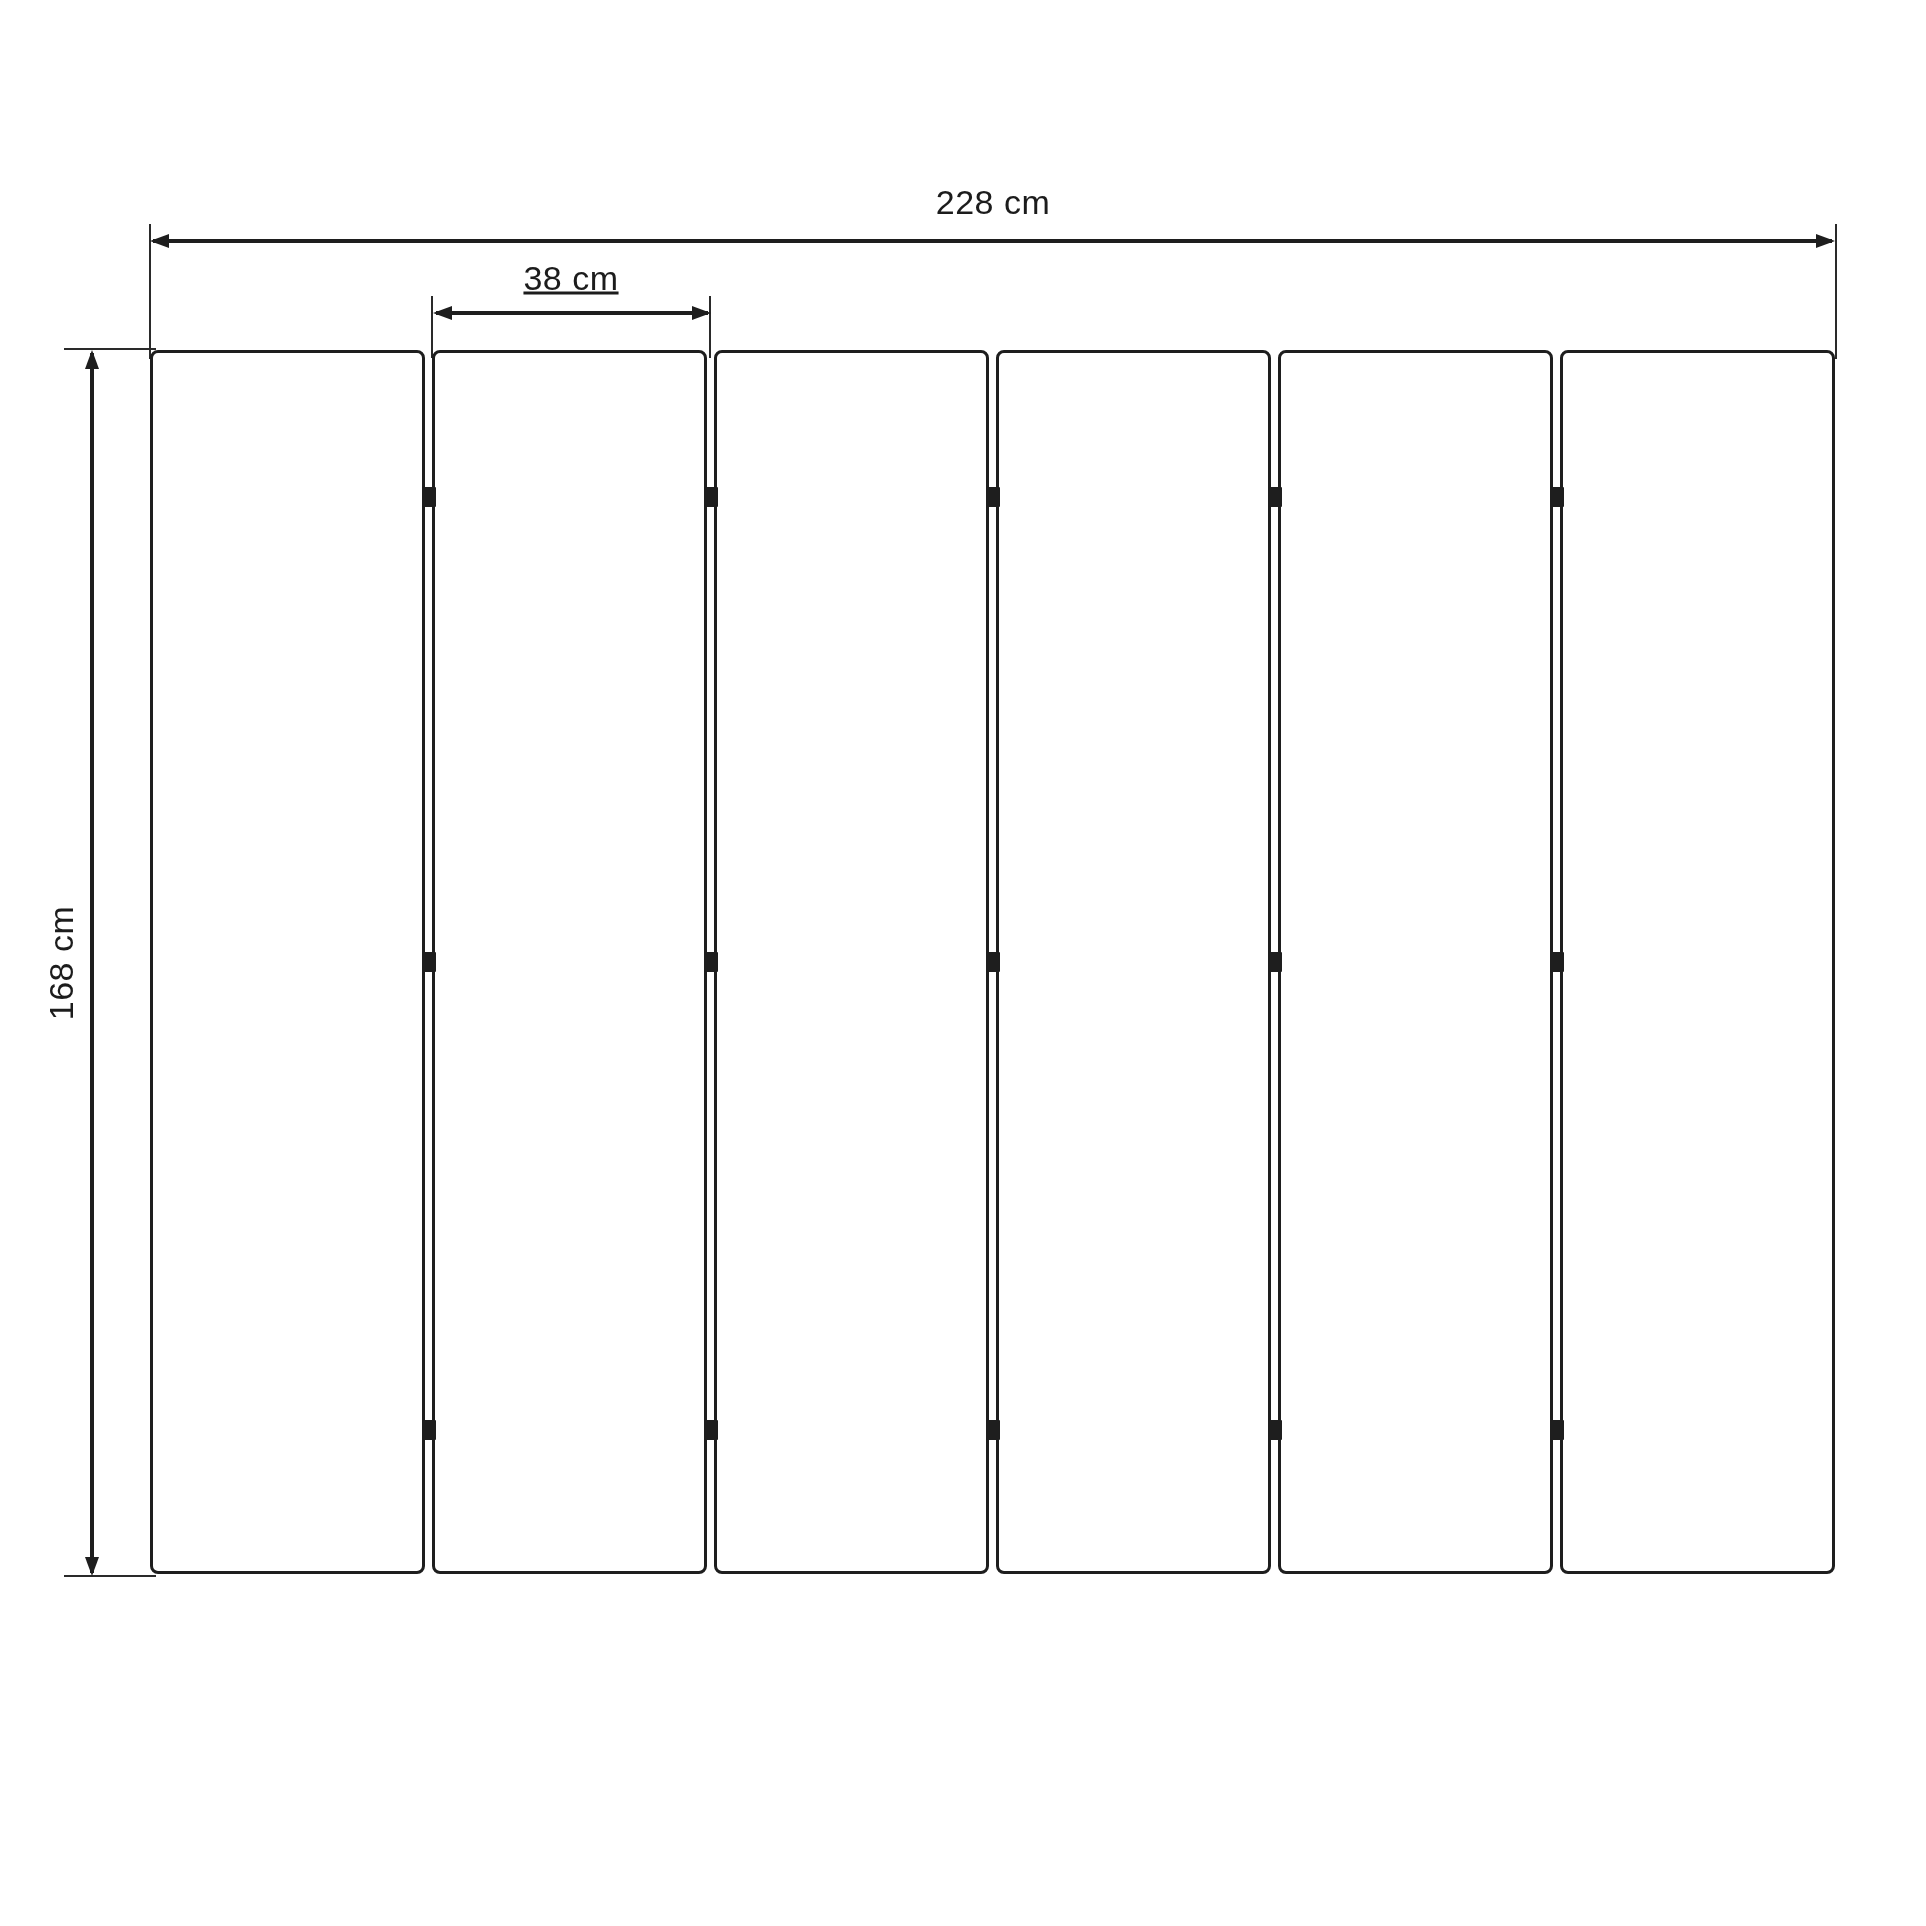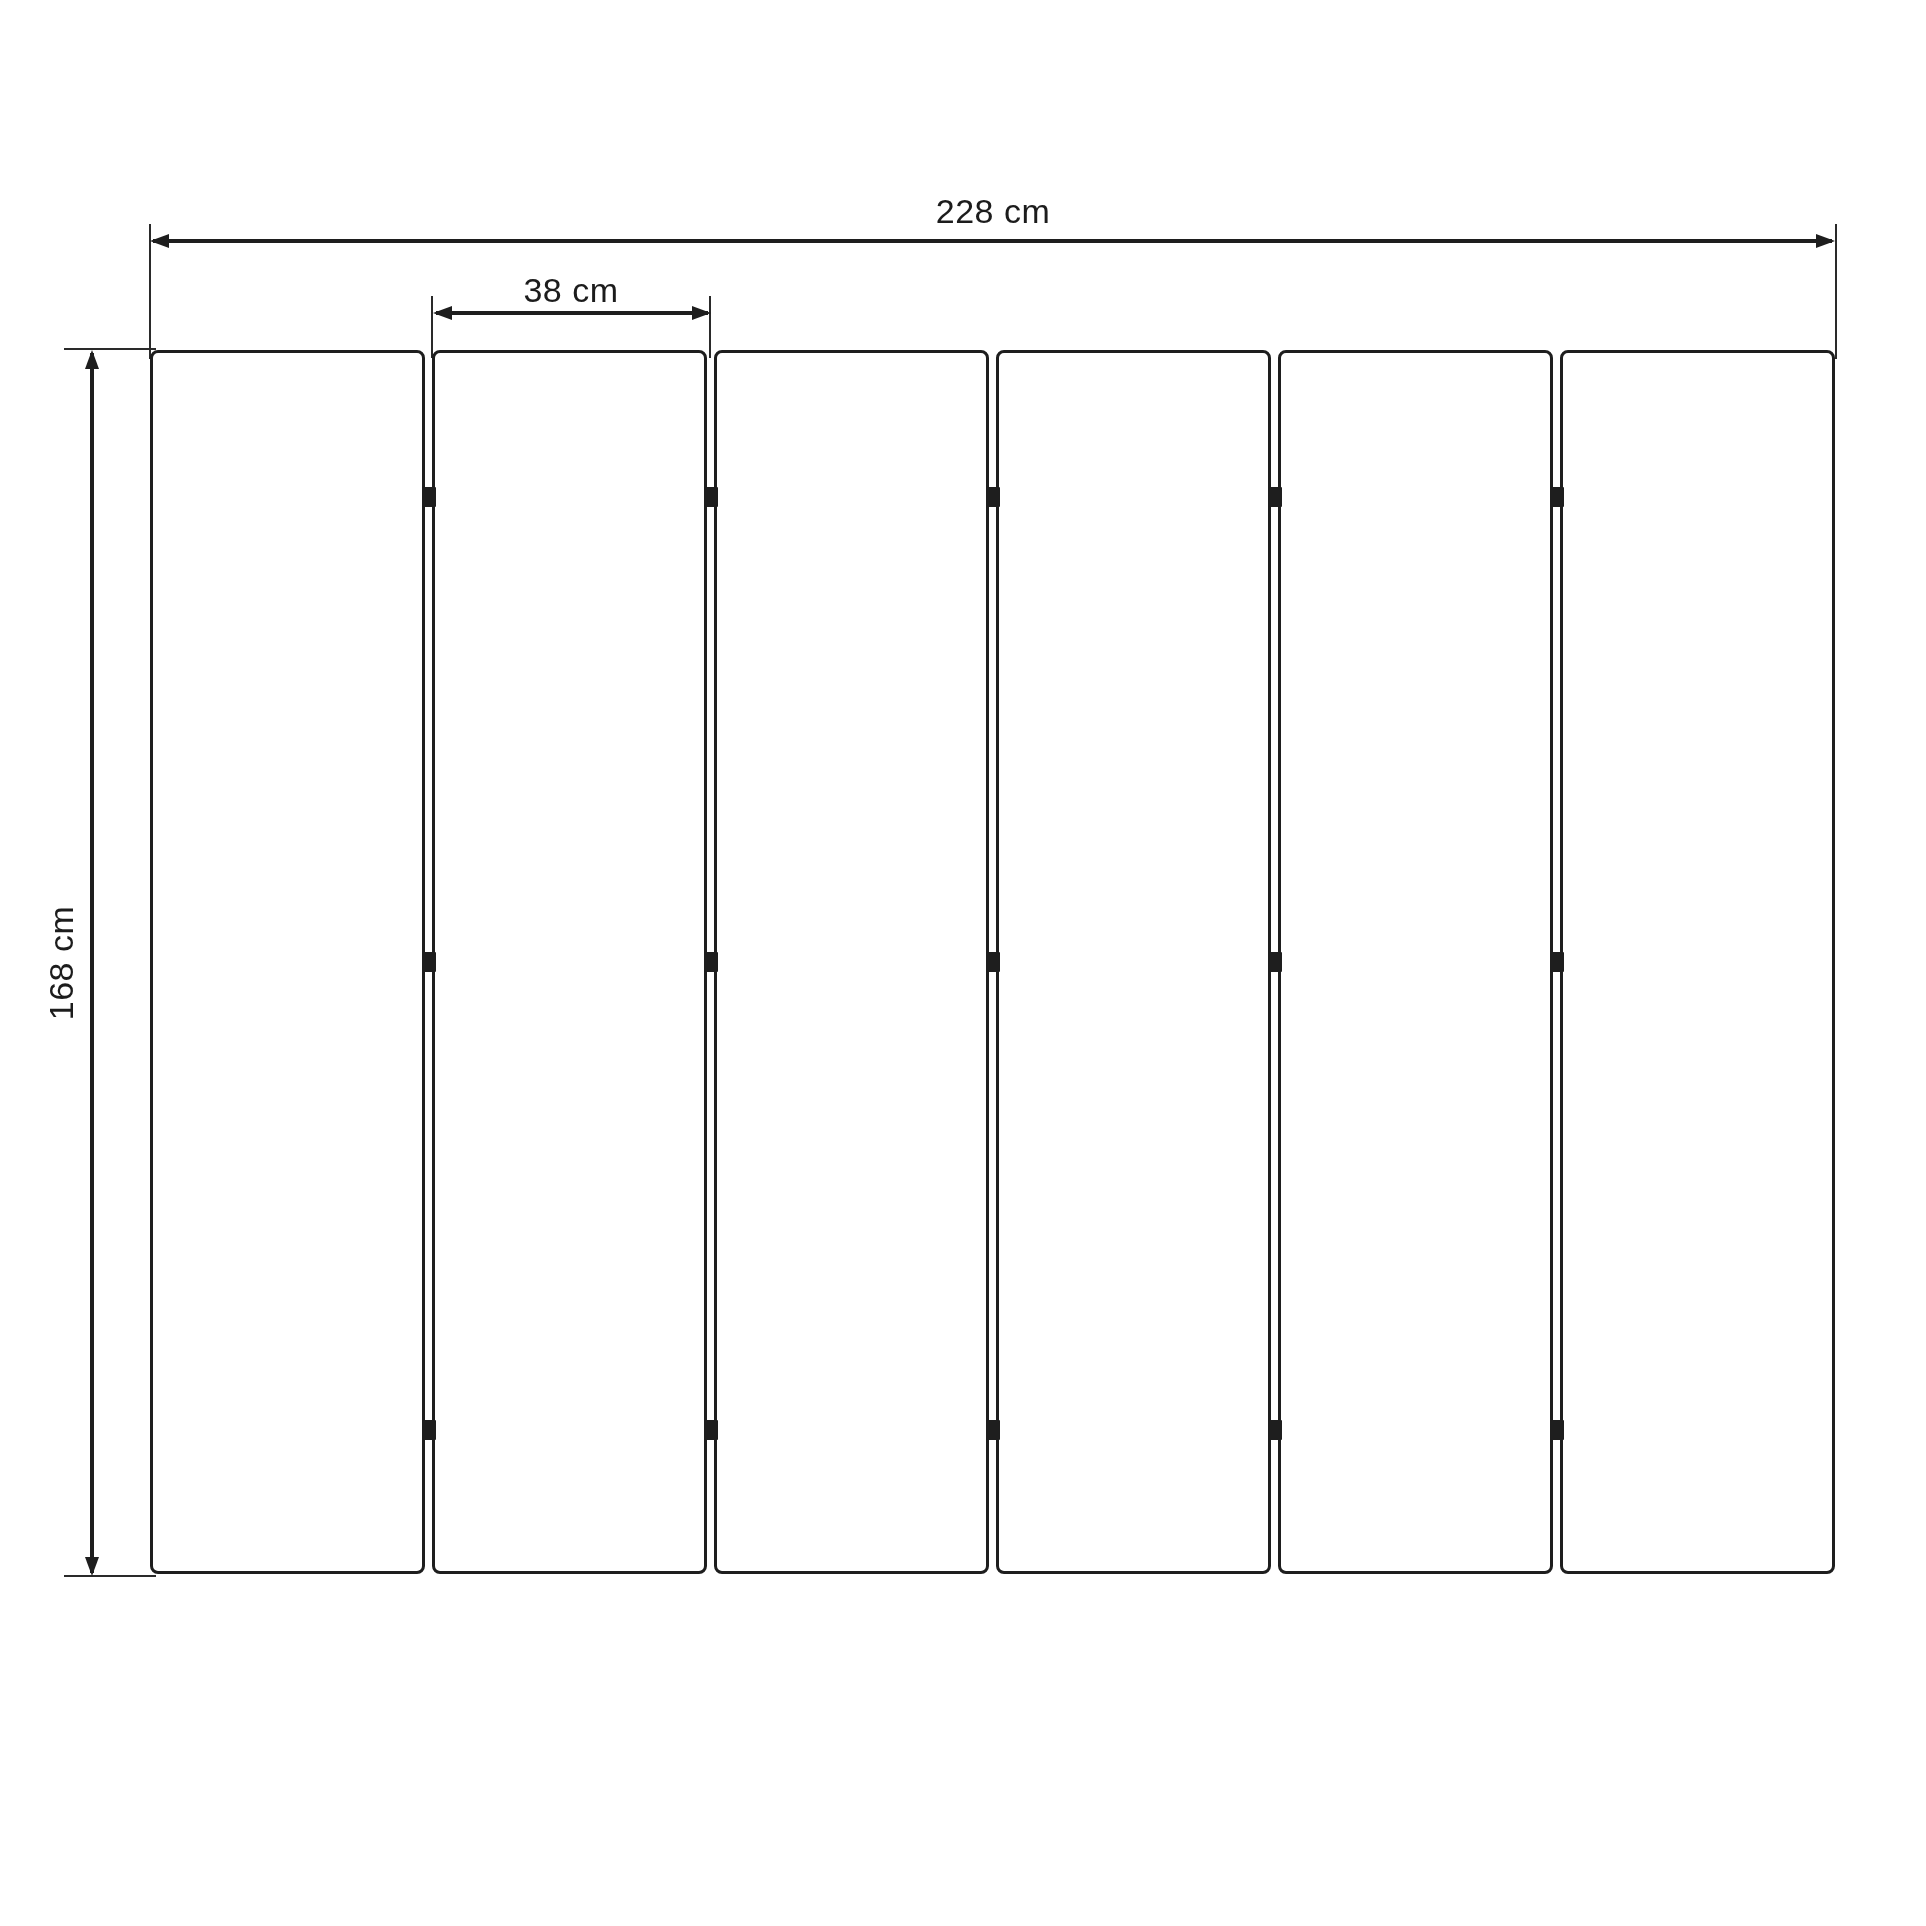--- a/index.html
+++ b/index.html
@@ -133,30 +133,30 @@
 
 <div class="canvas">
 
   <div class="ext-line-v" style="left:149px; top:224px; height:135px;"></div>
   <div class="ext-line-v" style="left:1835px; top:224px; height:135px;"></div>
   <div class="dim-h" style="left:150px; top:241px; width:1685px;">
     <div class="arrow-left"></div>
     <div class="line"></div>
     <div class="arrow-right"></div>
   </div>
-  <div class="dim-label" style="left:993px; top:211px;">228 cm</div>
+  <div class="dim-label" style="left:993px; top:202px;">228 cm</div>
 
   <div class="ext-line-v" style="left:431px; top:296px; height:62px;"></div>
   <div class="ext-line-v" style="left:709px; top:296px; height:62px;"></div>
   <div class="dim-h" style="left:433px; top:313px; width:278px;">
     <div class="arrow-left"></div>
     <div class="line"></div>
     <div class="arrow-right"></div>
   </div>
-  <div class="dim-label" style="left:571px; top:290px;">38 cm</div>
+  <div class="dim-label" style="left:571px; top:278px;text-decoration:underline;">38 cm</div>
 
   <div class="ext-line-h" style="left:64px; top:348px; width:92px;"></div>
   <div class="ext-line-h" style="left:64px; top:1575px; width:92px;"></div>
   <div class="dim-v" style="left:92px; top:350px; height:1226px;">
     <div class="arrow-up"></div>
     <div class="line"></div>
     <div class="arrow-down"></div>
   </div>
   <div class="dim-label rotated" style="left:61px; top:963px;">168 cm</div>
 

